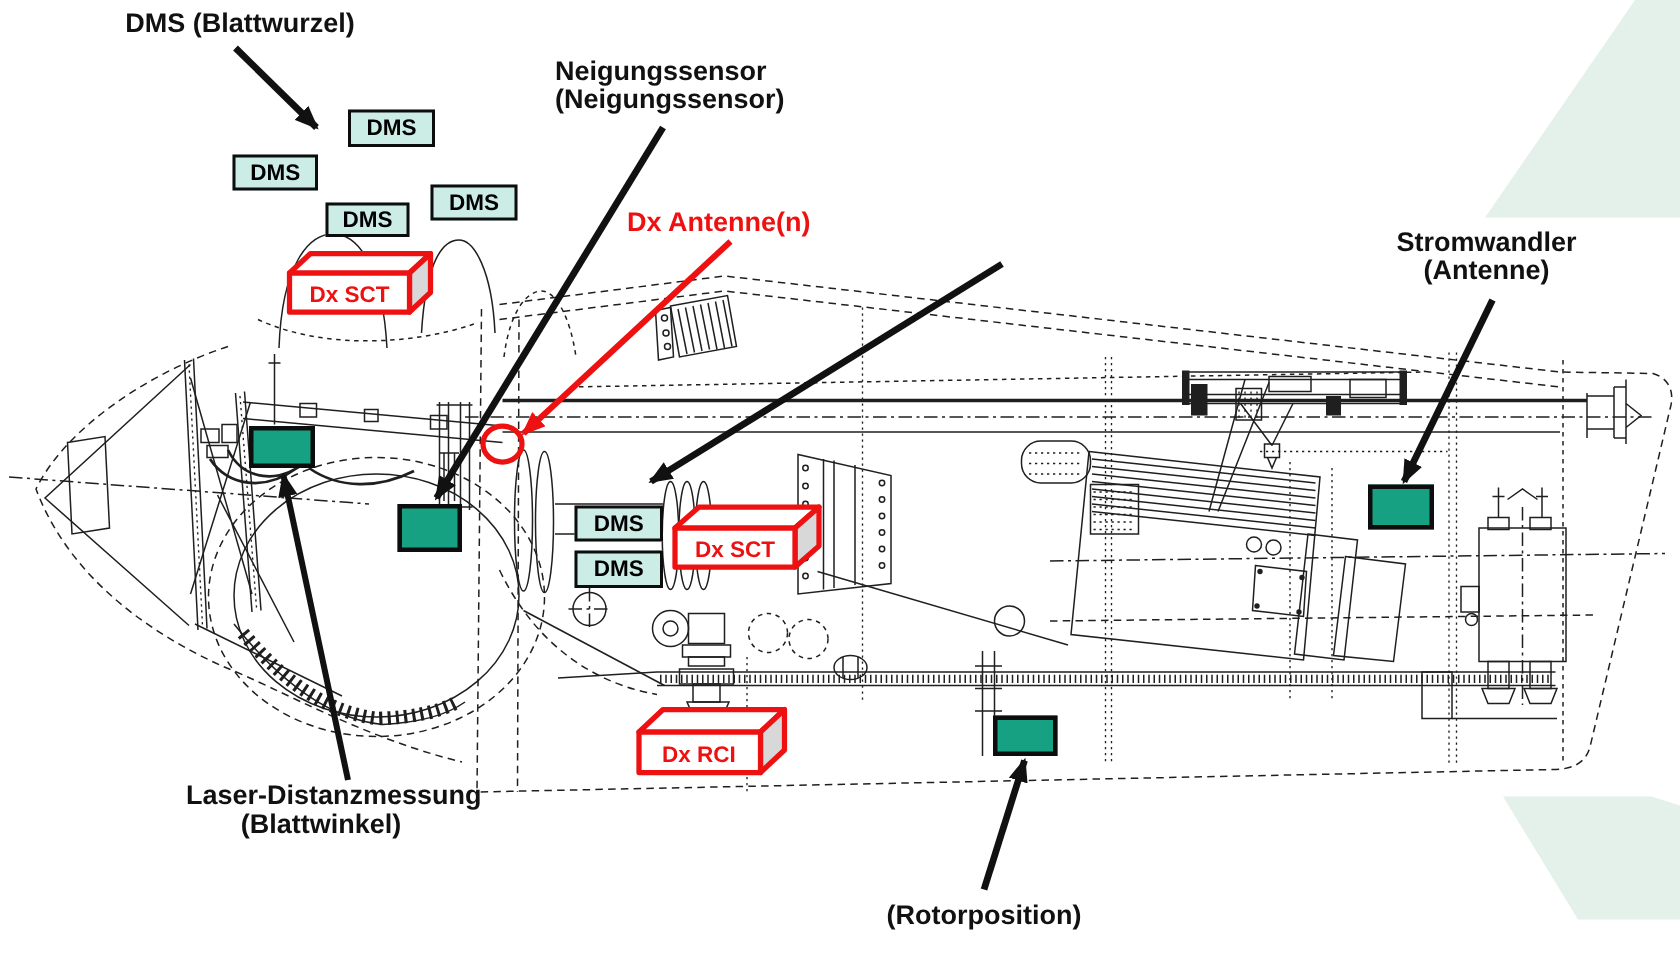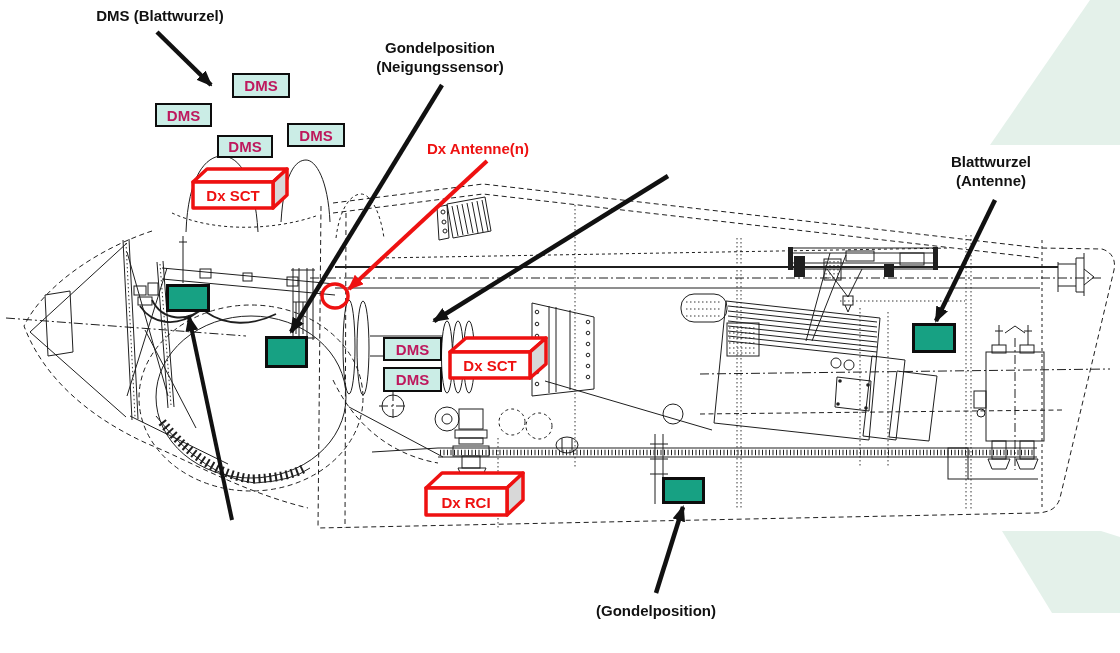--- a/index.html
+++ b/index.html
@@ -2,23 +2,23 @@
 <html style="--marker-green: #17A183; --dms-cyan: #CBEDE6; --accent-red: #EE1111; --ink: #111111; --mint: #E4F1EA; --line: #1F1F1F; --box-side: #D8D8D8;"><head>
 <meta charset="utf-8">
 <style>
   html,body{margin:0;padding:0;background:#fff;}
   #stage{position:relative;width:1120px;height:653px;background:#fff;overflow:hidden;
          font-family:"Liberation Sans",sans-serif;}
   svg{position:absolute;left:0;top:0;}
   #base{z-index:1;}
   #overlay{z-index:3;pointer-events:none;}
   .hbox{position:absolute;z-index:2;box-sizing:border-box;display:flex;align-items:center;justify-content:center;}
-  .dms-box{background:var(--dms-cyan);border:2.5px solid #0d0d0d;font-weight:bold;font-size:15px;color:#be185d;}
+  .dms-box{background:var(--dms-cyan);border:2.5px solid #0d0d0d;font-weight:bold;font-size:15px;color:#000000;}
   .marker{background:var(--marker-green);border:3px solid #0d0d0d;}
-  .lbl{position:absolute;z-index:4;text-align:center;font-weight:bold;font-size:15px;line-height:19px;
+  .lbl{position:absolute;z-index:4;text-align:center;font-weight:bold;font-size:18px;line-height:19px;
        color:var(--ink);white-space:nowrap;}
   .lbl.red{color:var(--accent-red);}
   
   .draw path,.draw rect,.draw polygon,.draw ellipse,.draw circle{stroke:var(--line);stroke-width:1;fill:none;}
   .draw .ln2{stroke-width:2.2;}
   .draw .dsh{stroke-dasharray:5 3.5;}
   .draw .dsh2{stroke-dasharray:3 3;}
   .draw .dd{stroke-dasharray:9 3 2 3;}
   .draw .dot{stroke-dasharray:1.5 2.5;stroke-width:.9;}
   .draw .hatch{stroke-width:9;stroke-dasharray:2 3.5;}
@@ -216,32 +216,36 @@
 
   <div class="hbox marker" style="left:166px;top:284px;width:44px;height:28px"></div>
   <div class="hbox marker" style="left:265px;top:336px;width:43px;height:32px"></div>
   <div class="hbox marker" style="left:662px;top:477px;width:43px;height:27px"></div>
   <div class="hbox marker" style="left:912px;top:323px;width:44px;height:30px"></div>
 
   <div class="lbl" style="left:70px;top:6px;width:180px">
     <div>DMS (Blattwurzel)</div>
   </div>
   <div class="lbl" style="left:370px;top:38px;width:140px">
-    <div>Gondelposition</div>
+    <div>Neigungssensor</div>
     <div>(Neigungssensor)</div>
   </div>
   <div class="lbl red" style="left:418px;top:139px;width:120px">
     <div>Dx Antenne(n)</div>
   </div>
   <div class="lbl" style="left:921px;top:152px;width:140px">
-    <div>Blattwurzel</div>
+    <div>Stromwandler</div>
     <div>(Antenne)</div>
   </div>
+  <div class="lbl" style="left:124px;top:521px;width:180px">
+    <div>Laser-Distanzmessung</div>
+    <div>(Blattwinkel)</div>
+  </div>
   <div class="lbl" style="left:576px;top:601px;width:160px">
-    <div>(Gondelposition)</div>
+    <div>(Rotorposition)</div>
   </div>
 
   <svg id="overlay" width="1120" height="653" viewBox="0 0 1120 653">
     <defs>
       <marker id="ahk" markerWidth="16" markerHeight="13" refX="14" refY="6.5" orient="auto" markerUnits="userSpaceOnUse">
         <path d="M0,0 L16,6.5 L0,13 Z" fill="#111111"></path>
       </marker>
       <marker id="ahr" markerWidth="16" markerHeight="13" refX="14" refY="6.5" orient="auto" markerUnits="userSpaceOnUse">
         <path d="M0,0 L16,6.5 L0,13 Z" fill="#EE1111"></path>
       </marker>

